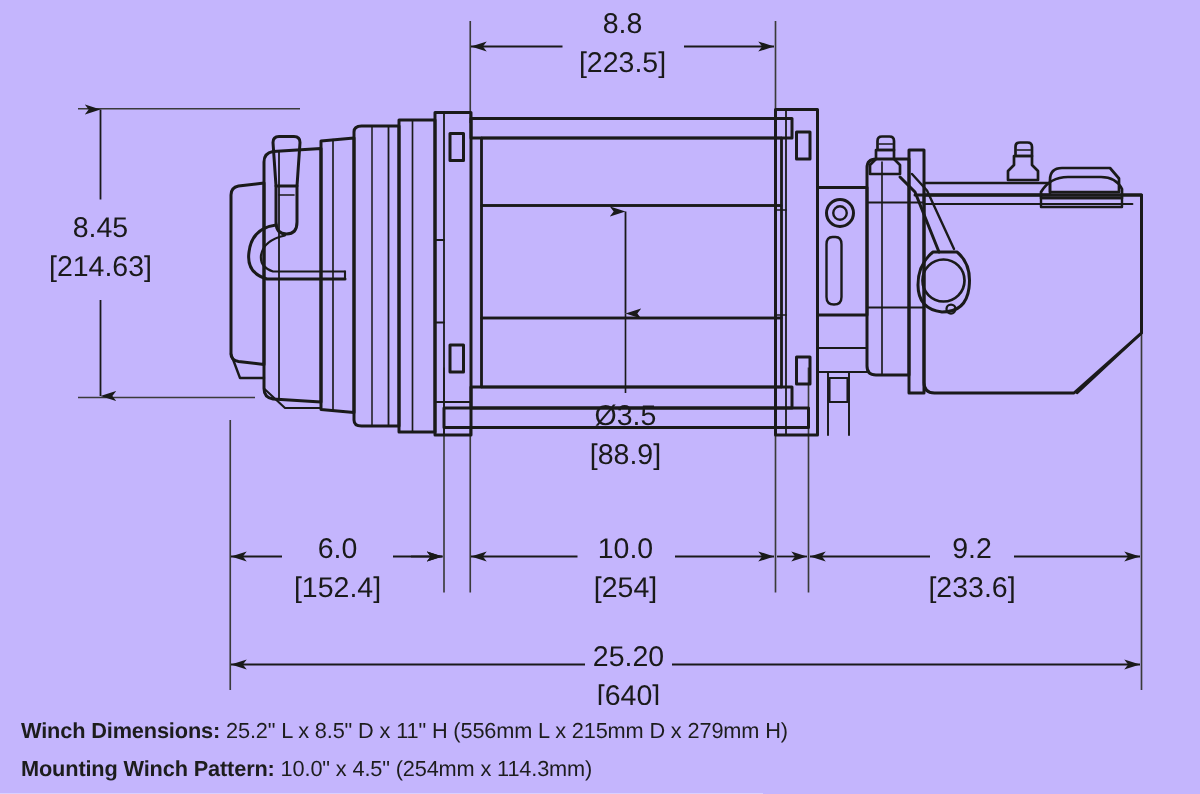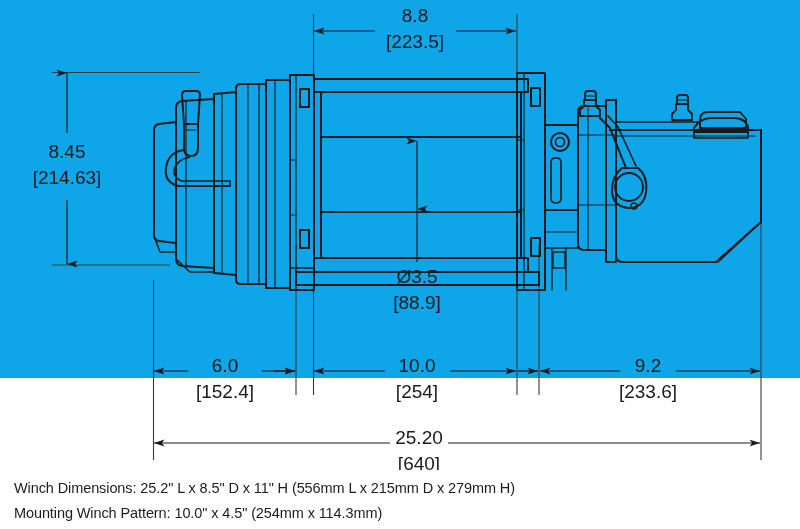--- a/index.html
+++ b/index.html
@@ -11,22 +11,22 @@
   body {
     width: 800px;
     height: 529px;
     font-family: "Liberation Sans", sans-serif;
     color: #1a1a1a;
     overflow: hidden;
   }
   #page {
     position: relative;
     width: 800px;
-    height: 378px;
-    background: #0ea5e9;
+    height: 529px;
+    background: #c4b5fd;
   }
   #drawing {
     position: absolute;
     left: 0;
     top: 0;
     width: 800px;
     height: 470px;
   }
   .specs {
     position: absolute;
@@ -38,21 +38,21 @@
     box-sizing: border-box;
   }
   .spec-line {
     font-size: 14.5px;
     line-height: 25px;
     color: #1d1d1d;
     white-space: nowrap;
     letter-spacing: -0.1px;
   }
   .spec-label {
-    font-weight: normal;
+    font-weight: bold;
   }
   .spec-value {
     font-weight: normal;
   }
   text.dim {
     font-family: "Liberation Sans", sans-serif;
     font-size: 19px;
     fill: #1a1a1a;
   }
 </style>

